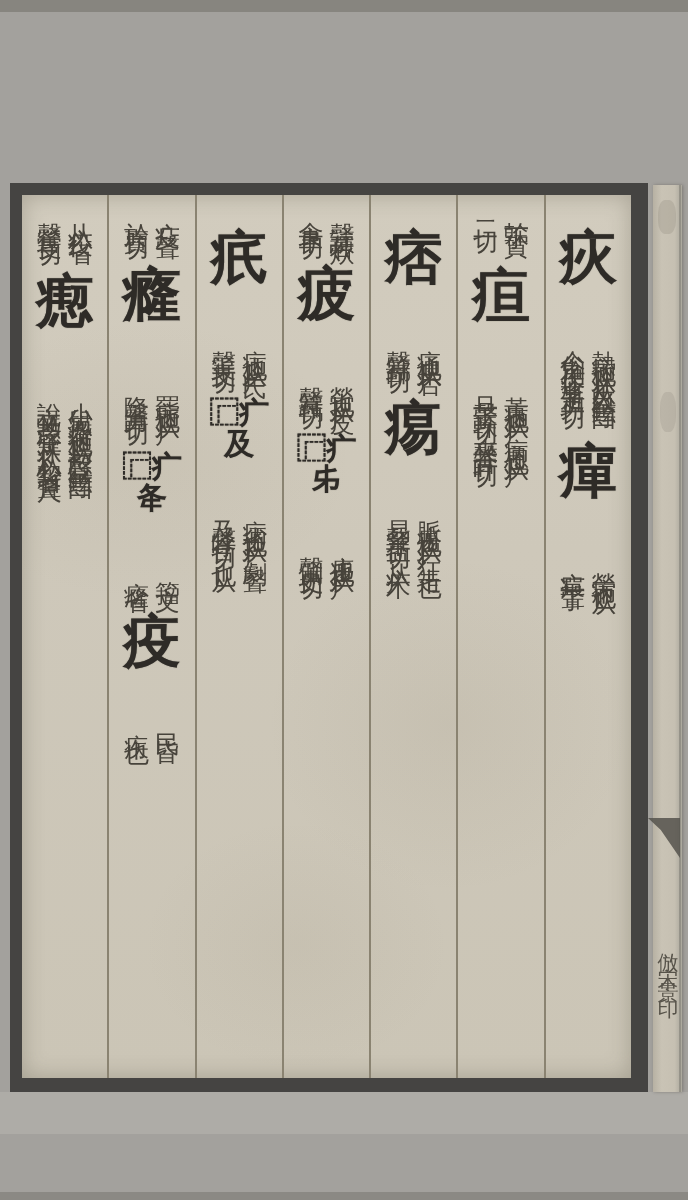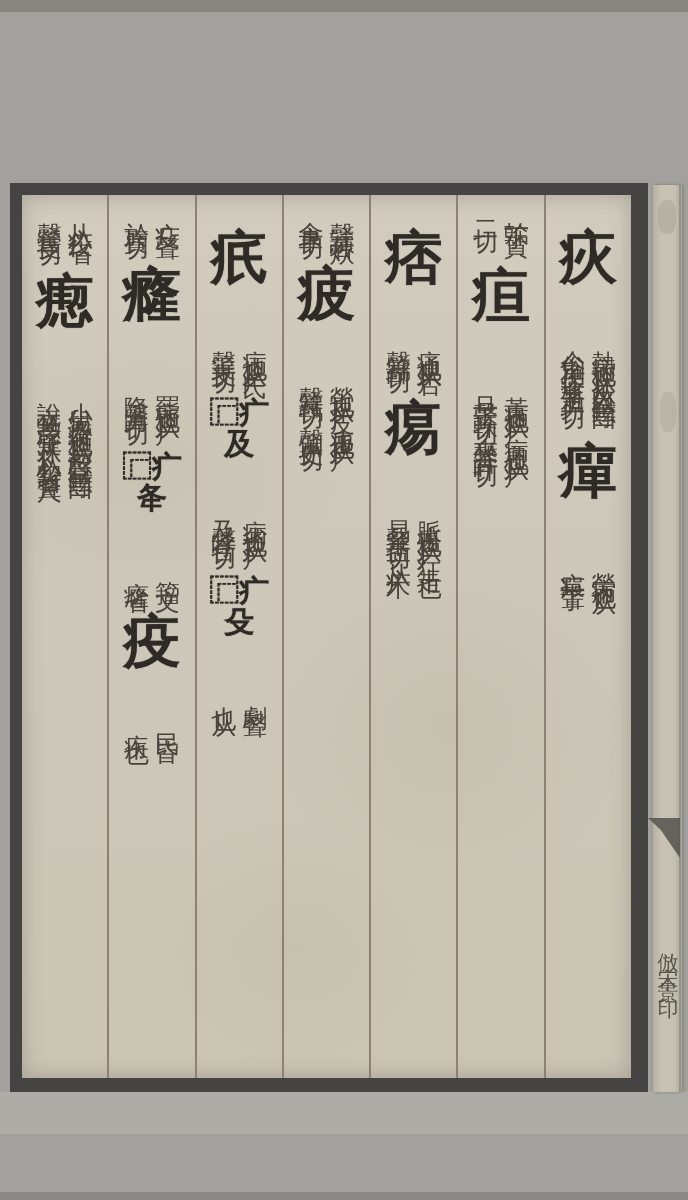--- a/index.html
+++ b/index.html
@@ -138,38 +138,38 @@
     <div class="text-column">
       <div class="gloss">
         <span class="sub">聲讀若炏</span>
         <span class="sub">食聿切</span>
       </div>
       <div class="seal">疲</div>
       <div class="gloss">
         <span class="sub">勞也从疒皮</span>
         <span class="sub">聲符羈切</span>
       </div>
+      <div class="seal ids">⿸疒𠂔</div>
       <div class="gloss">
         <span class="sub">瘦也从疒𠂔</span>
         <span class="sub">聲側史切</span>
       </div>
     </div>
 
     <div class="text-column">
       <div class="seal">疧</div>
       <div class="gloss">
         <span class="sub">病也从疒氏</span>
         <span class="sub">聲渠支切</span>
       </div>
       <div class="seal ids">⿸疒及</div>
       <div class="gloss">
         <span class="sub">病劣也从疒</span>
         <span class="sub">及聲呼合切</span>
       </div>
-      <div class="seal tall ids">⿸疒殳</div>
       <div class="gloss">
         <span class="sub">劇聲</span>
         <span class="sub">也从</span>
       </div>
     </div>
 
     <div class="text-column">
       <div class="gloss">
         <span class="sub">疒殳聲</span>
         <span class="sub">於賣切</span>

